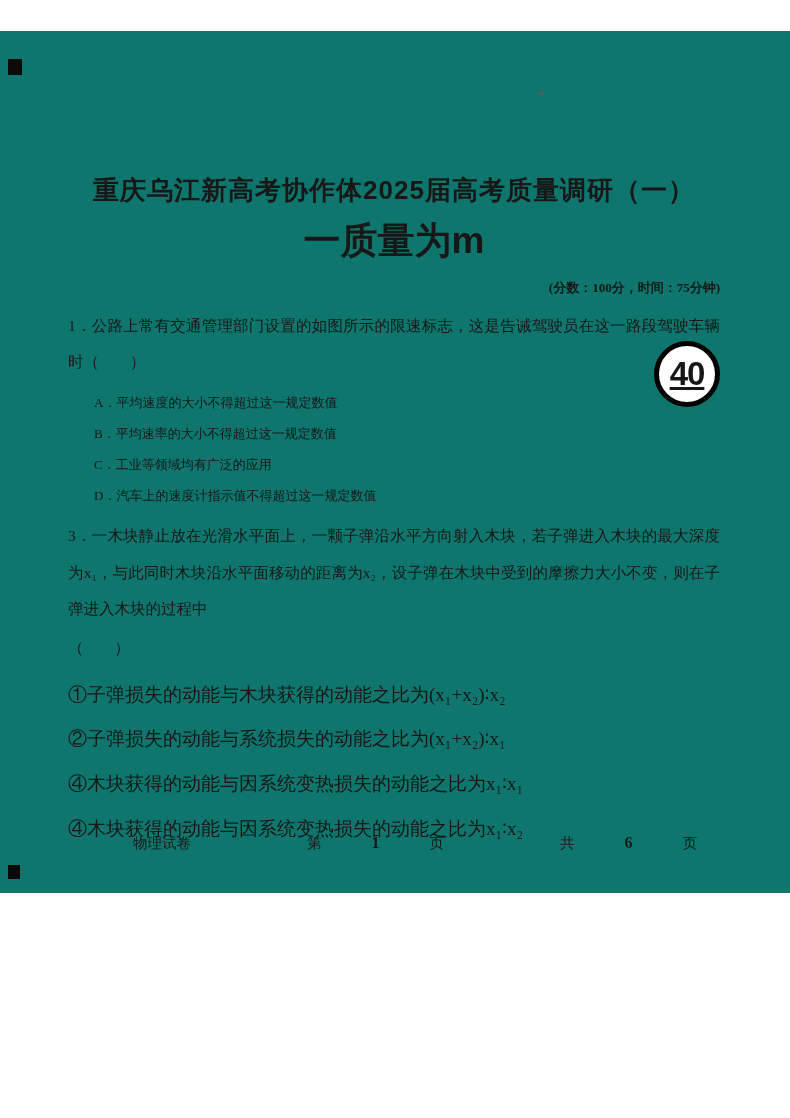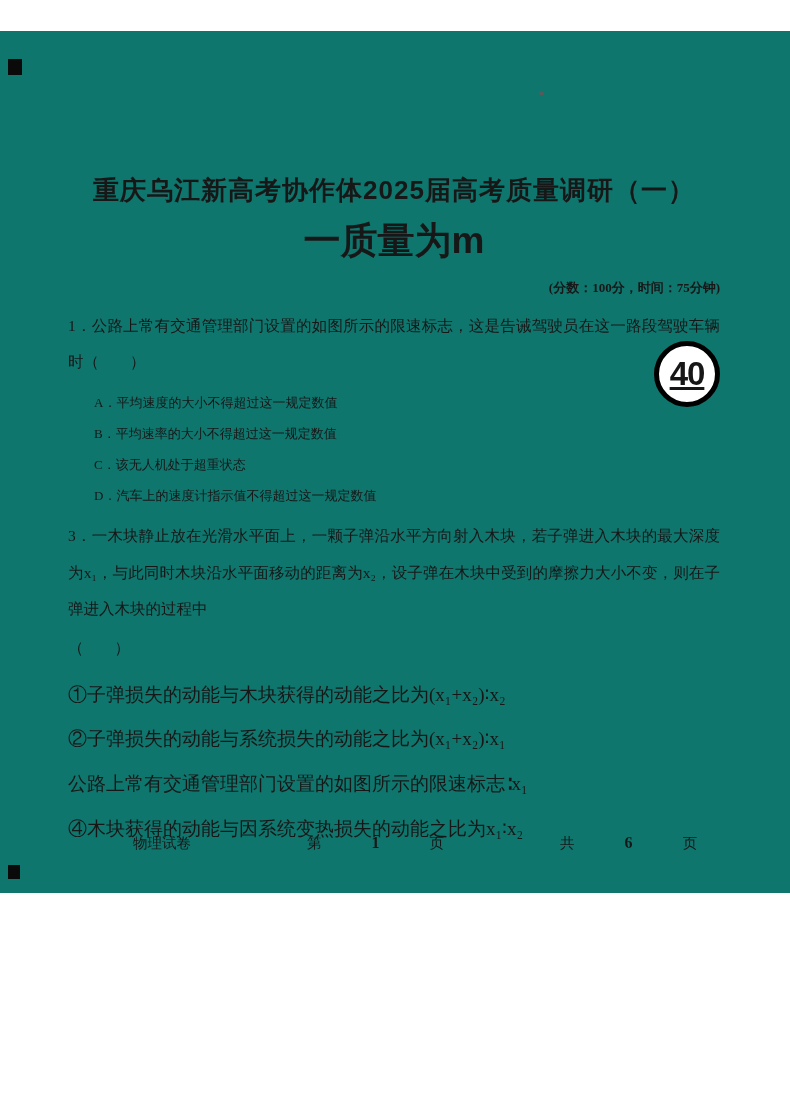--- a/index.html
+++ b/index.html
@@ -139,33 +139,33 @@
 
 
     <div class="question">
       <p class="stem">1．公路上常有交通管理部门设置的如图所示的限速标志，这是告诫驾驶员在这一路段驾驶车辆时（　　）</p>
       <div class="speed-sign">
         <span>40</span>
       </div>
       <div class="options">
         <div class="option">A．平均速度的大小不得超过这一规定数值</div>
         <div class="option">B．平均速率的大小不得超过这一规定数值</div>
-        <div class="option">C．该无人机处于超重状态</div>
+        <div class="option">C．工业等领域均有广泛的应用</div>
         <div class="option">D．汽车上的速度计指示值不得超过这一规定数值</div>
       </div>
     </div>
 
 
     <div class="question">
       <p class="stem">3．一木块静止放在光滑水平面上，一颗子弹沿水平方向射入木块，若子弹进入木块的最大深度为x₁，与此同时木块沿水平面移动的距离为x₂，设子弹在木块中受到的摩擦力大小不变，则在子弹进入木块的过程中</p>
       <p class="bracket-line">（　　）</p>
       <div class="items">
         <div class="item">①子弹损失的动能与木块获得的动能之比为(x₁+x₂)∶x₂</div>
         <div class="item">②子弹损失的动能与系统损失的动能之比为(x₁+x₂)∶x₁</div>
-        <div class="item">公路上常有交通管理部门设置的如图所示的限速标志∶x₁</div>
+        <div class="item">④木块获得的动能与因系统变热损失的动能之比为x₁∶x₁</div>
         <div class="item">④木块获得的动能与因系统变热损失的动能之比为x₁∶x₂</div>
       </div>
 
     </div>
 
   </div>
 
   <div class="footer">
     <span>物理试卷</span>
     <span class="gap"></span>

